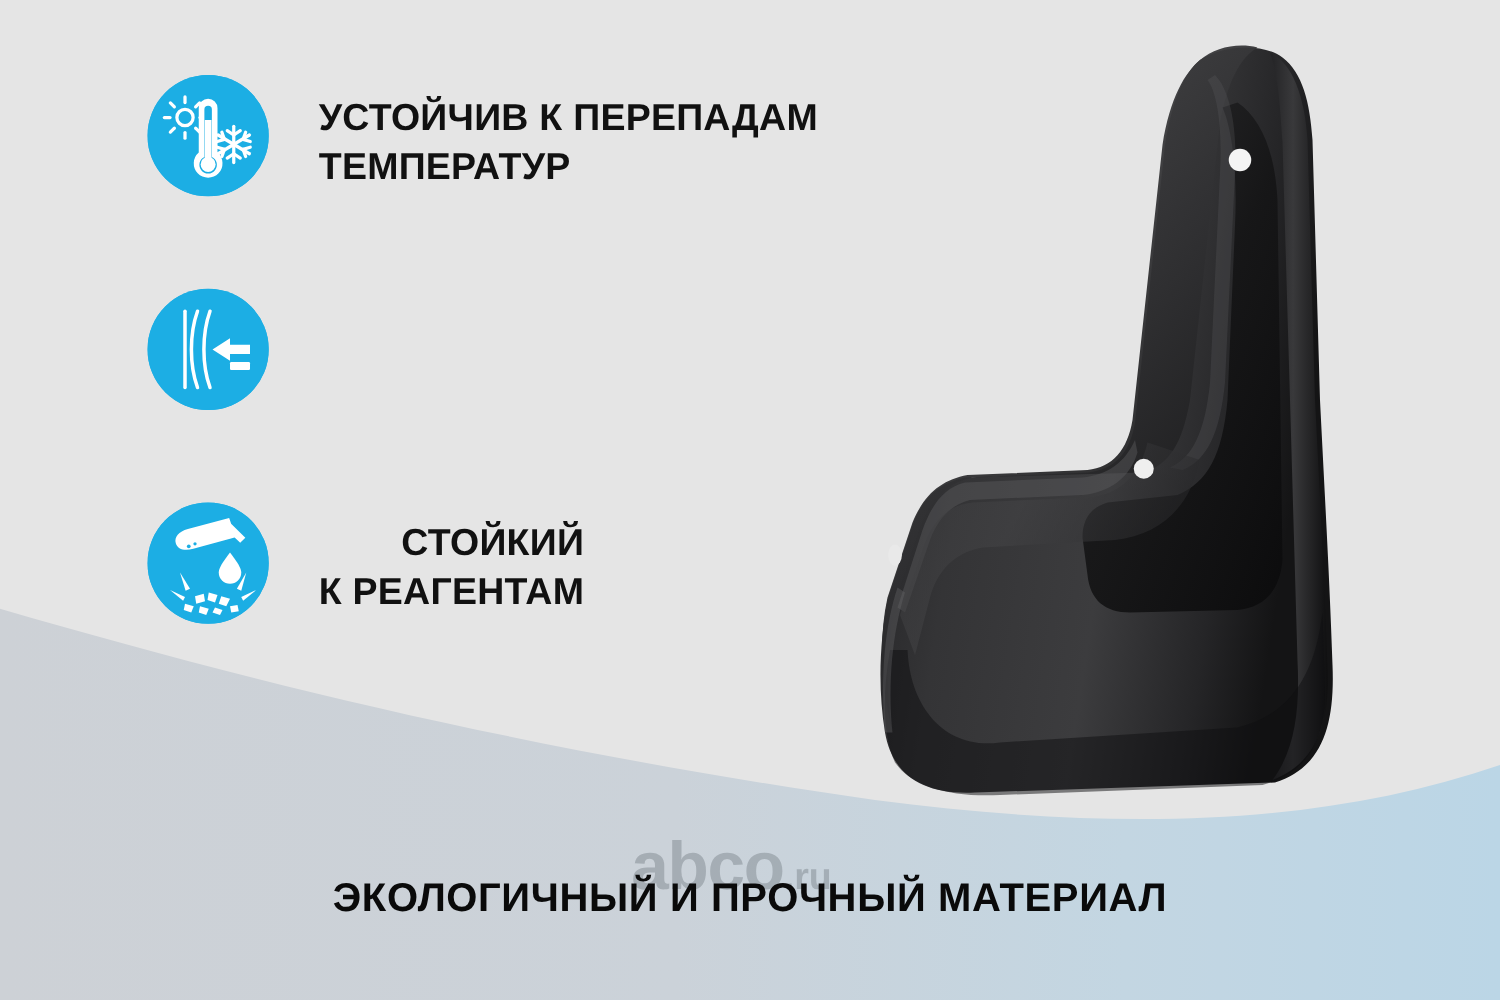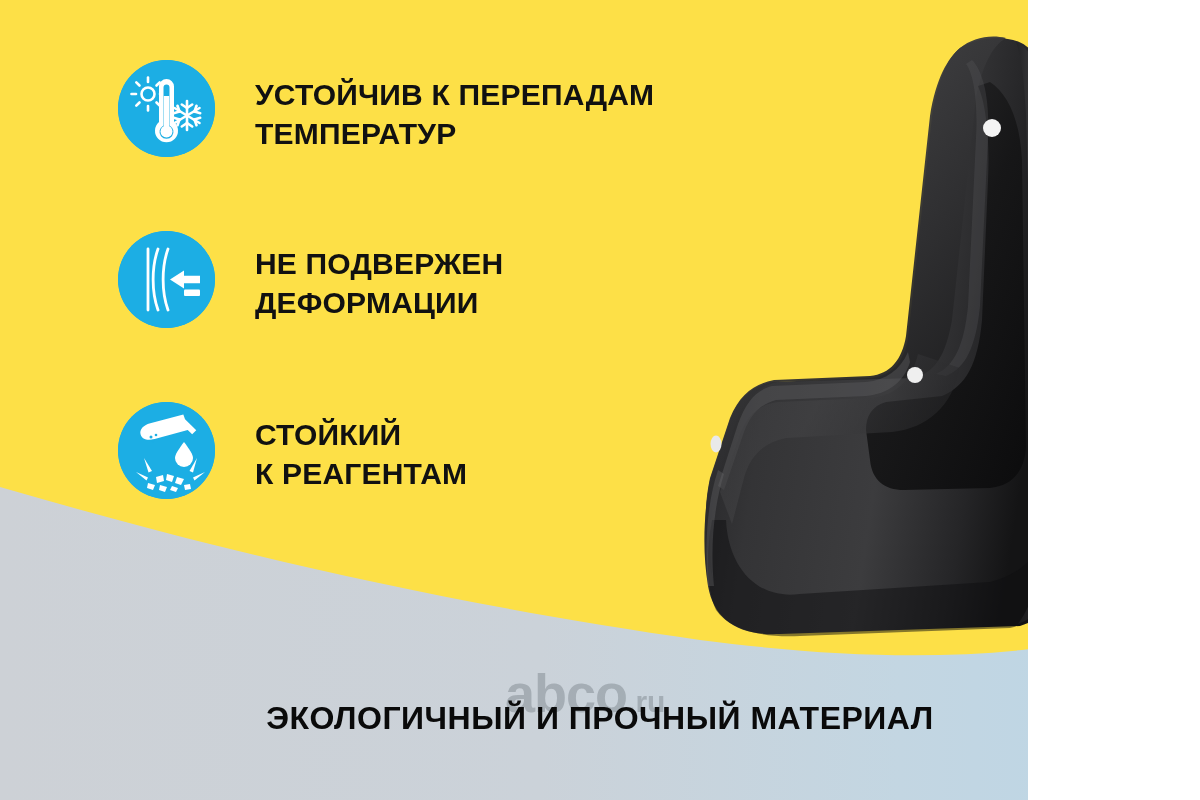--- a/index.html
+++ b/index.html
@@ -6,23 +6,23 @@
   html, body {
     margin: 0;
     padding: 0;
     background: #ffffff;
   }
   body {
     font-family: "Liberation Sans", sans-serif;
   }
   #stage {
     position: relative;
-    width: 1028px;
+    width: 1200px;
     height: 800px;
-    background: #fde047;
+    background: #e5e5e5;
     overflow: hidden;
   }
 
   
   .bg-band {
     position: absolute;
     left: 0;
     top: 0;
     width: 1200px;
     height: 800px;
@@ -34,21 +34,21 @@
     position: absolute;
     left: 118px;
     top: 60px;
     width: 600px;
   }
   .feature-row {
     display: flex;
     align-items: flex-start;
     margin-bottom: 74px;
   }
-  .feature-row:last-child { margin-bottom: 0; }
+  .feature-row:last-child { margin-bottom: 0; text-align: right; }
 
   .icon-badge {
     flex: 0 0 auto;
     width: 97px;
     height: 97px;
     border-radius: 50%;
     background: #1CAEE4;
     position: relative;
   }
   .icon-badge svg {
@@ -184,22 +184,20 @@
             <line x1="30" y1="18" x2="30" y2="79"></line>
             <path d="M40 18 C 33.5 36, 33.5 61, 40 79"></path>
             <path d="M50 18 C 43.5 36, 43.5 61, 50 79"></path>
           </g>
           <g fill="#ffffff">
             <path d="M52 48.5 L66 39.5 L66 44.8 L82 44.8 L82 52.2 L66 52.2 L66 57.5 Z"></path>
             <rect x="66" y="58.5" width="16" height="6.4" rx="1"></rect>
           </g>
         </svg>
       </div>
-      <div class="feature-text">НЕ ПОДВЕРЖЕН
-ДЕФОРМАЦИИ</div>
     </div>
 
     <div class="feature-row r3">
       <div class="icon-badge">
         <svg viewBox="0 0 97 97">
           <circle cx="48.5" cy="48.5" r="48.5" fill="#1CAEE4"></circle>
           <g fill="#ffffff">
 
             <path d="M64.5 14 L78 24 L74.5 28.5 L69.5 25 L38 38.5
                      C 31 41.5, 25.5 40.5, 23.5 36 C 21.5 31.5, 24.5 26.5, 31.5 23.5

